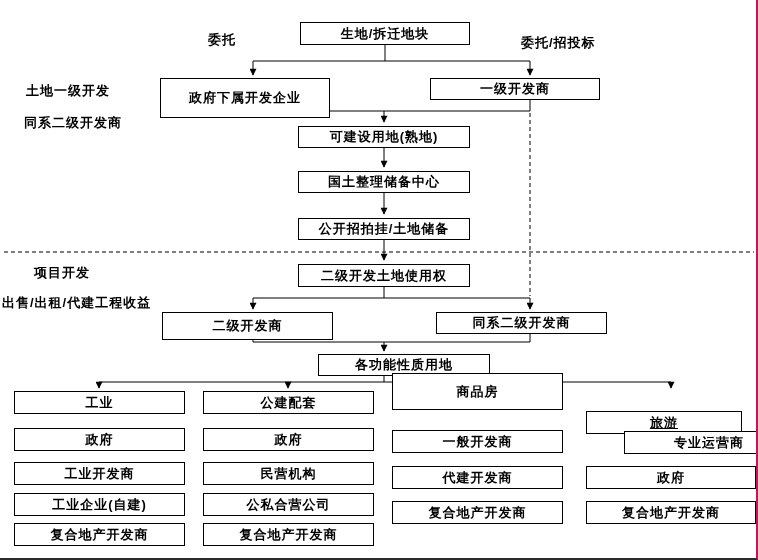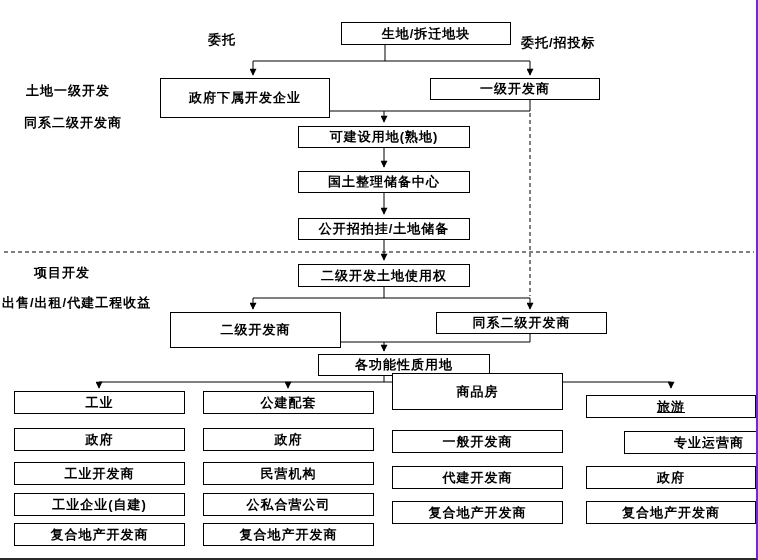--- a/index.html
+++ b/index.html
@@ -1,20 +1,20 @@
 <!DOCTYPE html>
 <html><head>
 <meta charset="utf-8">
 <style>
   html,body{margin:0;padding:0;background:#fff;}
   #stage{
     position:relative;
     width:758px;height:560px;
     background:#fff;
-    border-right:2px solid #6d28d9;
+    border-right:2px solid #be185d;
     border-bottom:2px solid #2b2b2b;
     box-sizing:border-box;
     font-family:"Liberation Sans","DejaVu Sans",sans-serif;
     color:#000;
     overflow:hidden;
   }
   #wires{position:absolute;left:0;top:0;width:758px;height:560px;}
   .node{
     position:absolute;
     box-sizing:border-box;
@@ -82,46 +82,46 @@
     <path class="wire" d="M671 382 V388" marker-end="url(#arw)"></path>
   </svg>
 
   <div class="lbl" style="left:208px;top:31px;">委托</div>
   <div class="lbl" style="left:521px;top:34px;">委托/招投标</div>
   <div class="lbl" style="left:26px;top:82px;">土地一级开发</div>
   <div class="lbl" style="left:24px;top:114px;">同系二级开发商</div>
   <div class="lbl" style="left:34px;top:264px;">项目开发</div>
   <div class="lbl" style="left:2px;top:294px;">出售/出租/代建工程收益</div>
 
-  <div class="node" style="left:300px;top:22px;width:170px;height:23px;margin-left:41px;">生地/拆迁地块</div>
+  <div class="node" style="left:300px;top:22px;width:170px;height:23px;">生地/拆迁地块</div>
   <div class="node" style="left:160px;top:78px;width:170px;height:40px;">政府下属开发企业</div>
   <div class="node" style="left:430px;top:78px;width:170px;height:22px;">一级开发商</div>
   <div class="node" style="left:298px;top:126px;width:172px;height:22px;">可建设用地(熟地)</div>
   <div class="node" style="left:298px;top:171px;width:172px;height:22px;">国土整理储备中心</div>
   <div class="node" style="left:298px;top:218px;width:172px;height:22px;">公开招拍挂/土地储备</div>
   <div class="node" style="left:298px;top:264px;width:172px;height:23px;">二级开发土地使用权</div>
-  <div class="node" style="left:162px;top:312px;width:171px;height:36px;margin-left:8px;">二级开发商</div>
+  <div class="node" style="left:162px;top:312px;width:171px;height:28px;">二级开发商</div>
   <div class="node" style="left:436px;top:312px;width:171px;height:22px;">同系二级开发商</div>
   <div class="node" style="left:298px;top:354px;width:172px;height:22px;margin-left:20px;">各功能性质用地</div>
 
   <div class="node" style="left:14px;top:391px;width:171px;height:23px;">工业</div>
   <div class="node" style="left:14px;top:428px;width:171px;height:23px;">政府</div>
   <div class="node" style="left:14px;top:493px;width:171px;height:23px;">工业企业(自建)</div>
   <div class="node" style="left:14px;top:462px;width:171px;height:23px;">工业开发商</div>
   <div class="node" style="left:14px;top:523px;width:171px;height:23px;">复合地产开发商</div>
 
   <div class="node" style="left:203px;top:391px;width:171px;height:23px;">公建配套</div>
   <div class="node" style="left:203px;top:428px;width:171px;height:23px;">政府</div>
   <div class="node" style="left:203px;top:462px;width:171px;height:23px;">民营机构</div>
   <div class="node" style="left:203px;top:493px;width:171px;height:23px;">公私合营公司</div>
   <div class="node" style="left:203px;top:523px;width:171px;height:23px;">复合地产开发商</div>
 
   <div class="node" style="left:392px;top:373px;width:171px;height:37px;">商品房</div>
   <div class="node" style="left:392px;top:430px;width:171px;height:23px;">一般开发商</div>
   <div class="node" style="left:392px;top:466px;width:171px;height:23px;">代建开发商</div>
   <div class="node" style="left:392px;top:501px;width:171px;height:23px;">复合地产开发商</div>
 
-  <div class="node" style="left:586px;top:395px;width:170px;height:23px;text-decoration:underline;">旅游</div>
+  <div class="node" style="left:586px;top:411px;width:156px;height:23px;text-decoration:underline;">旅游</div>
   <div class="node" style="left:586px;top:431px;width:170px;height:23px;margin-left:38px;">专业运营商</div>
   <div class="node" style="left:586px;top:466px;width:170px;height:23px;">政府</div>
   <div class="node" style="left:586px;top:501px;width:170px;height:23px;">复合地产开发商</div>
 
 </div>
 
 </body></html>

